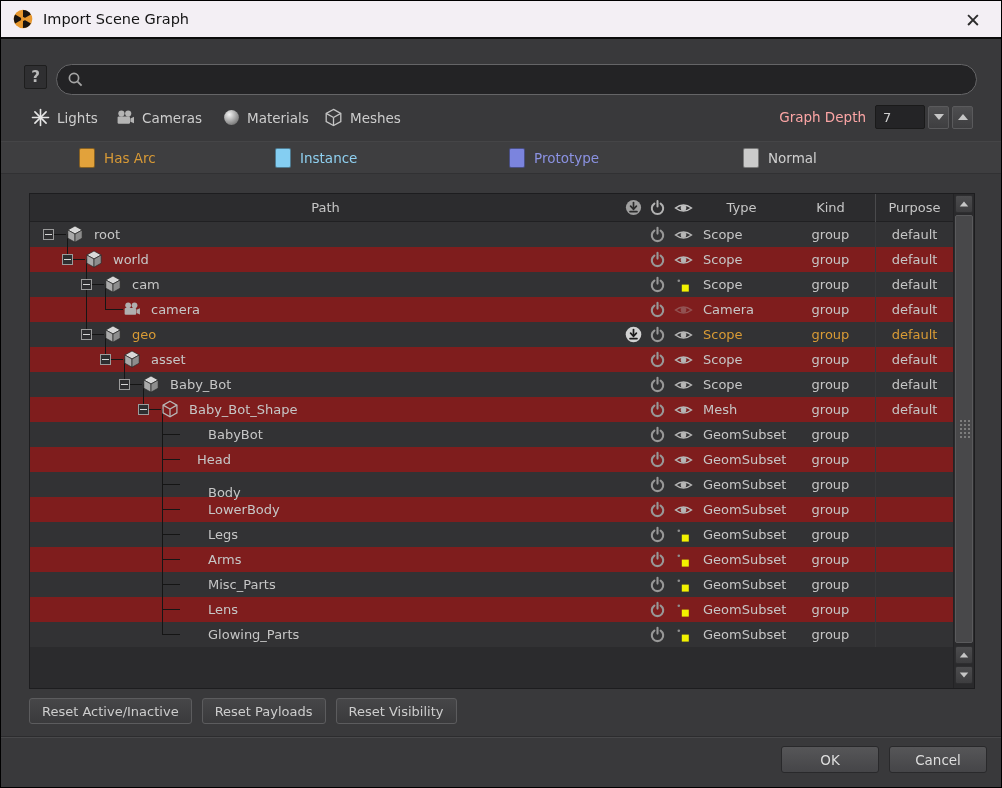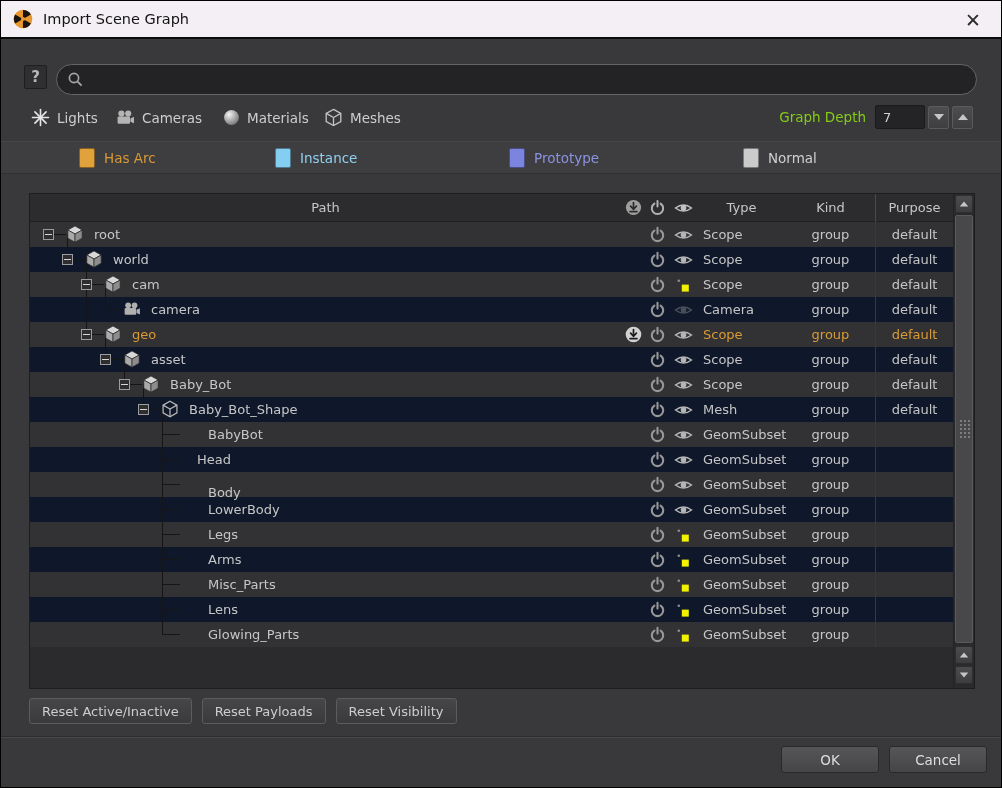--- a/index.html
+++ b/index.html
@@ -18,21 +18,21 @@
   .help{position:absolute;left:23px;top:64px;width:23px;height:24px;background:#2f2f31;
         border:1px solid #1e1e1e;border-radius:2px;color:#b9b9b9;font-weight:bold;
         font-size:15px;text-align:center;line-height:22px;}
   .search{position:absolute;left:55px;top:63px;width:921px;height:31px;border:1px solid #656567;
           border-radius:16px;background:#232325;display:flex;align-items:center;padding:0 10px;}
   .search input{flex:1;background:transparent;border:none;outline:none;color:#ddd;
           font-family:inherit;font-size:13px;}
   .fitem{position:absolute;top:104px;height:25px;display:flex;align-items:center;gap:7px;
          color:#cdcdcd;font-size:13.5px;}
   .gdepth{position:absolute;top:104px;right:28px;display:flex;align-items:center;}
-  .gd-label{color:#84cc16;font-size:13.5px;margin-right:9px;}
+  .gd-label{color:#fca5a5;font-size:13.5px;margin-right:9px;}
   .gd-field{width:50px;height:24px;background:#242426;border:1px solid #1a1a1a;border-radius:2px;
             color:#cfcfcf;font-family:inherit;font-size:13px;padding:0 0 0 7px;outline:none;}
   .gd-btn{width:21px;height:23px;background:linear-gradient(#4e4e50,#3e3e40);
           border:1px solid #5a5a5c;border-radius:2px;margin-left:3px;display:flex;
           align-items:center;justify-content:center;}
   .tri-dn{width:0;height:0;border-left:5px solid transparent;border-right:5px solid transparent;
           border-top:6px solid #c6c6c6;}
   .tri-up{width:0;height:0;border-left:5px solid transparent;border-right:5px solid transparent;
           border-bottom:6px solid #c6c6c6;}
   
@@ -45,21 +45,21 @@
          border:1px solid #1d1d1f;}
   .thead{display:flex;height:28px;width:923px;background:#2c2c2e;border-bottom:1px solid #202022;
          color:#c6c6c6;font-size:13px;align-items:center;}
   .hc{display:flex;align-items:center;justify-content:center;}
   .h-path{width:591px;}.h-pay{width:24px;}.h-pow{width:24px;}.h-vis{width:28px;}
   .h-type{width:89px;}.h-kind{width:89px;}
   .h-purp{width:78px;border-left:1px solid #4a4a4c;height:28px;}
   .rows{width:923px;}
   .row{display:flex;height:25px;align-items:center;font-size:13px;color:#c6c6c6;}
   .row.even{background:#323234;}
-  .row.odd{background:#0f172a;}
+  .row.odd{background:#7f1d1d;}
   .c-path{position:relative;height:25px;width:591px;}
   .c-pay,.c-pow{width:24px;display:flex;align-items:center;justify-content:center;height:25px;}
   .c-vis{width:28px;display:flex;align-items:center;justify-content:center;height:25px;}
   .c-type{width:89px;padding-left:6px;}
   .c-kind{width:89px;text-align:center;}
   .c-purp{width:78px;text-align:center;border-left:1px solid #39393b;height:25px;line-height:25px;}
   .row.arc .nlabel,.row.arc .c-type,.row.arc .c-kind,.row.arc .c-purp{color:#d99b35;}
   .vl{position:absolute;width:1px;background:#151515;}
   .vl.top{top:0;height:12px;}.vl.bottom{top:12px;height:13px;}.vl.full{top:0;height:25px;}
   .hl{position:absolute;top:12px;height:1px;width:18px;background:#151515;}

